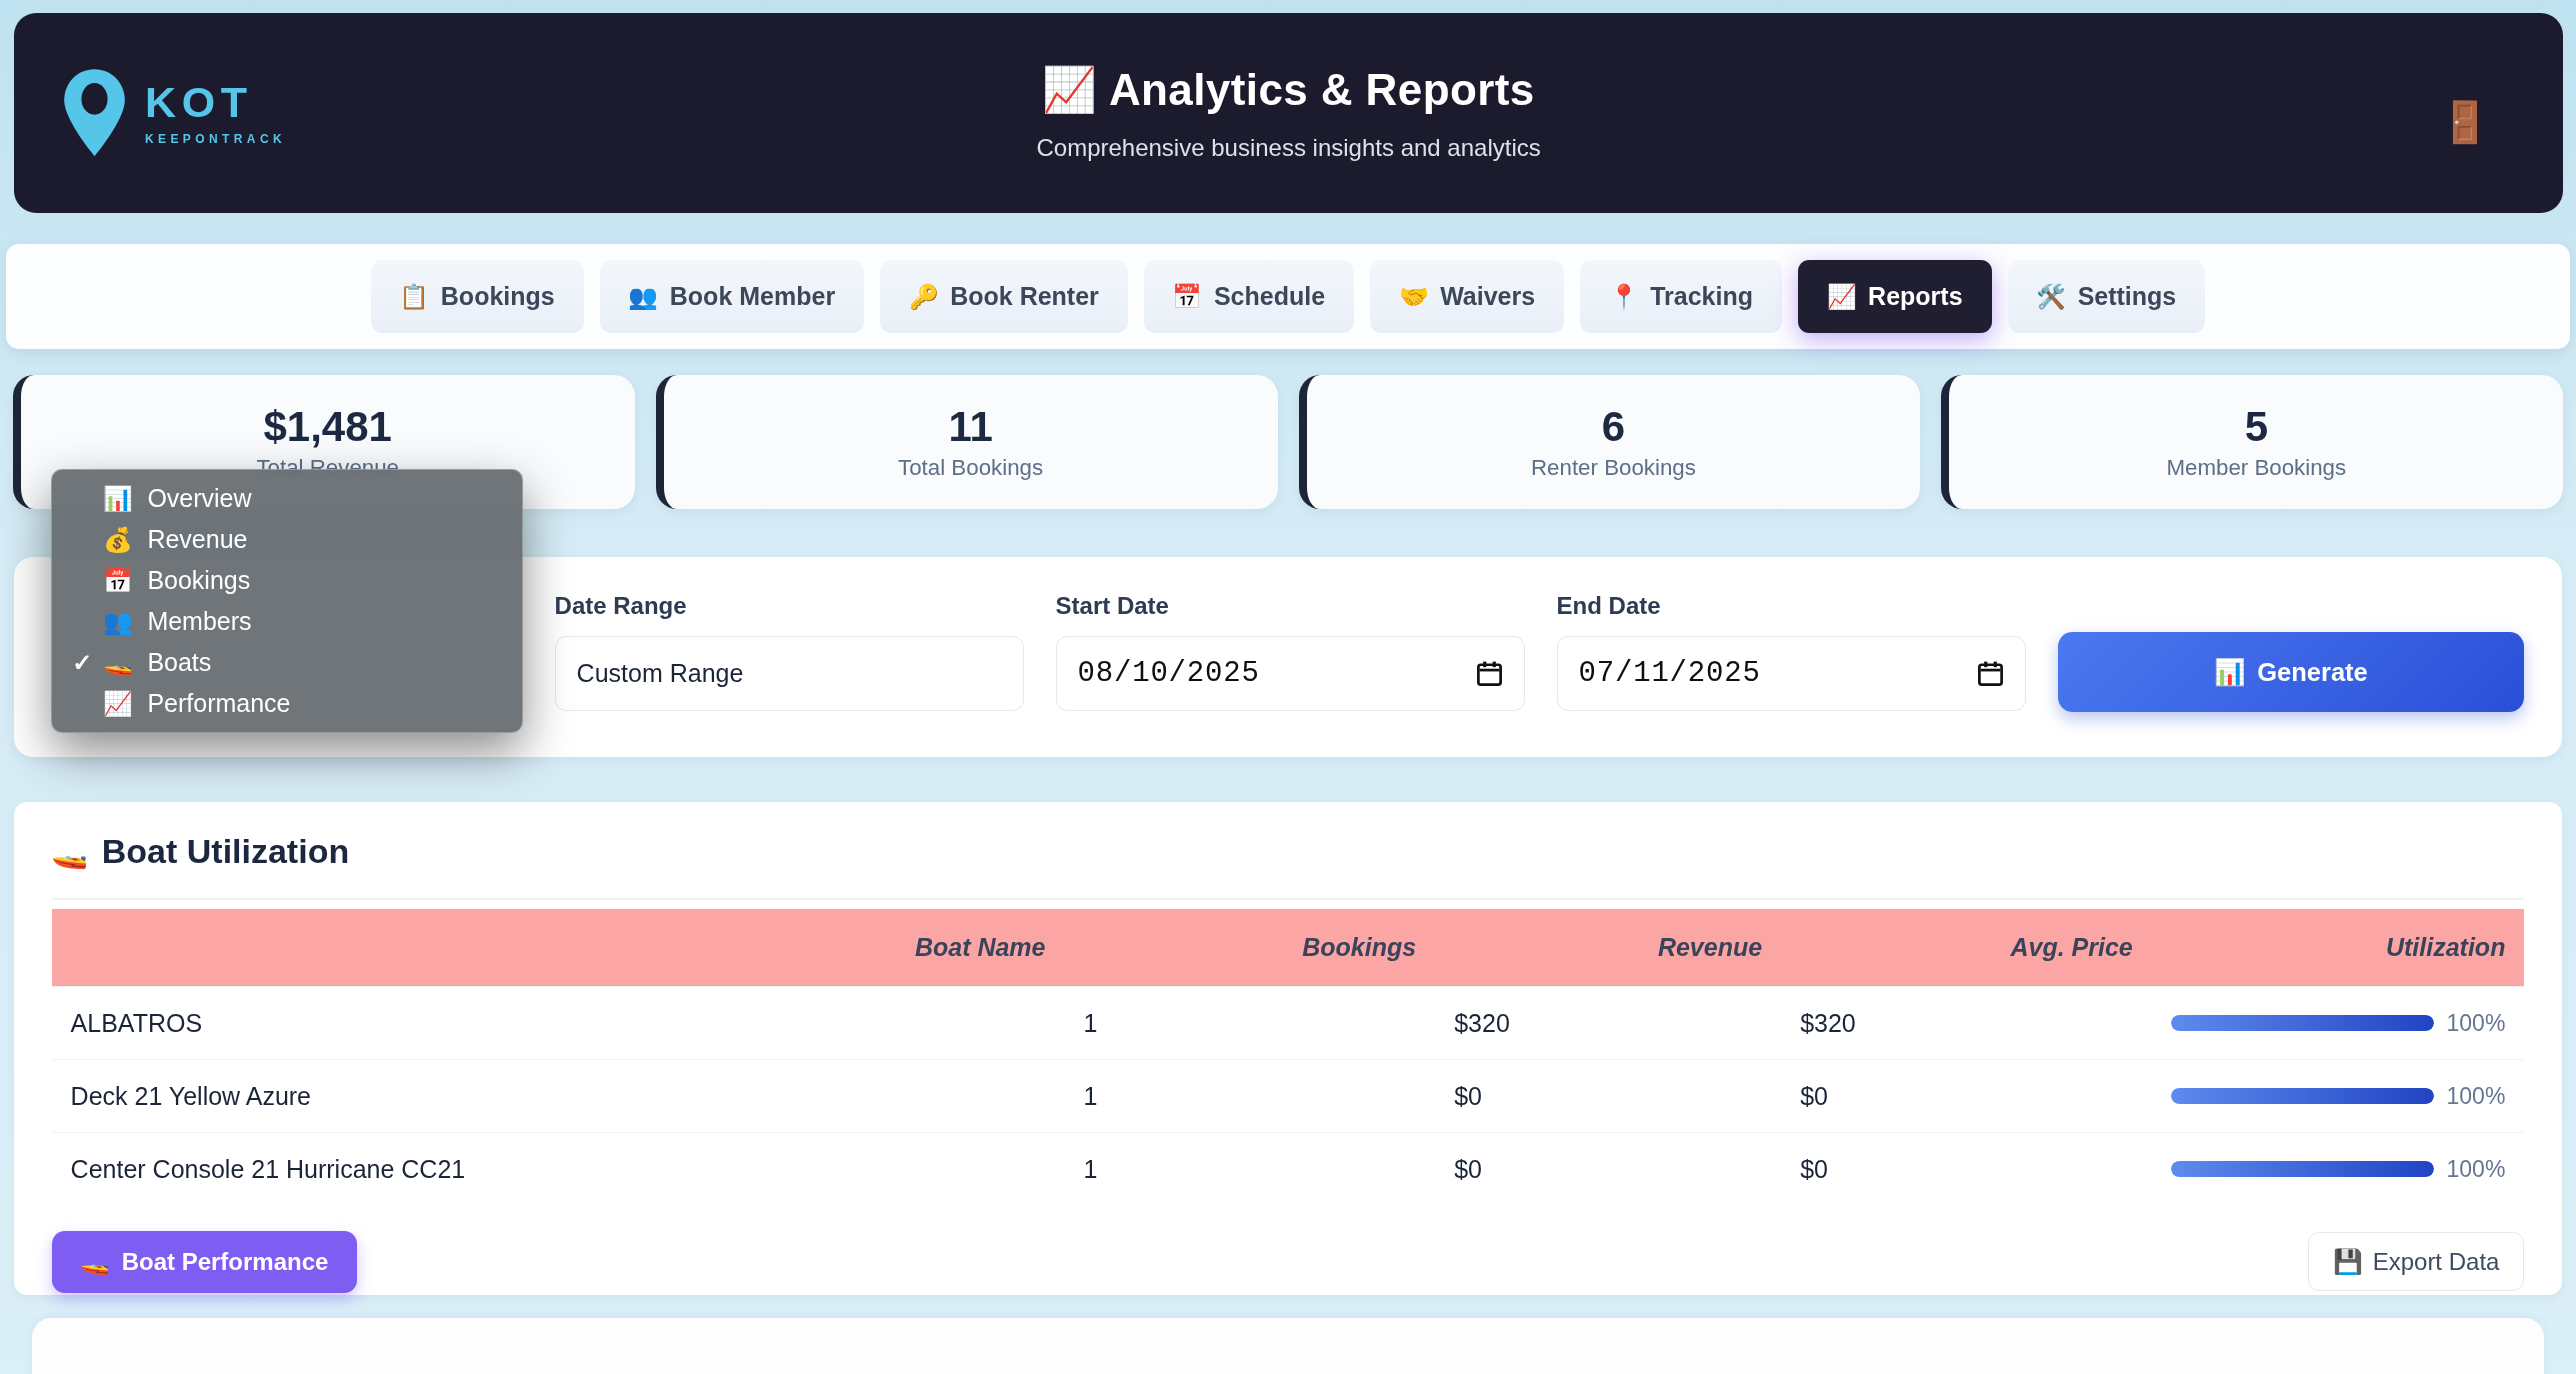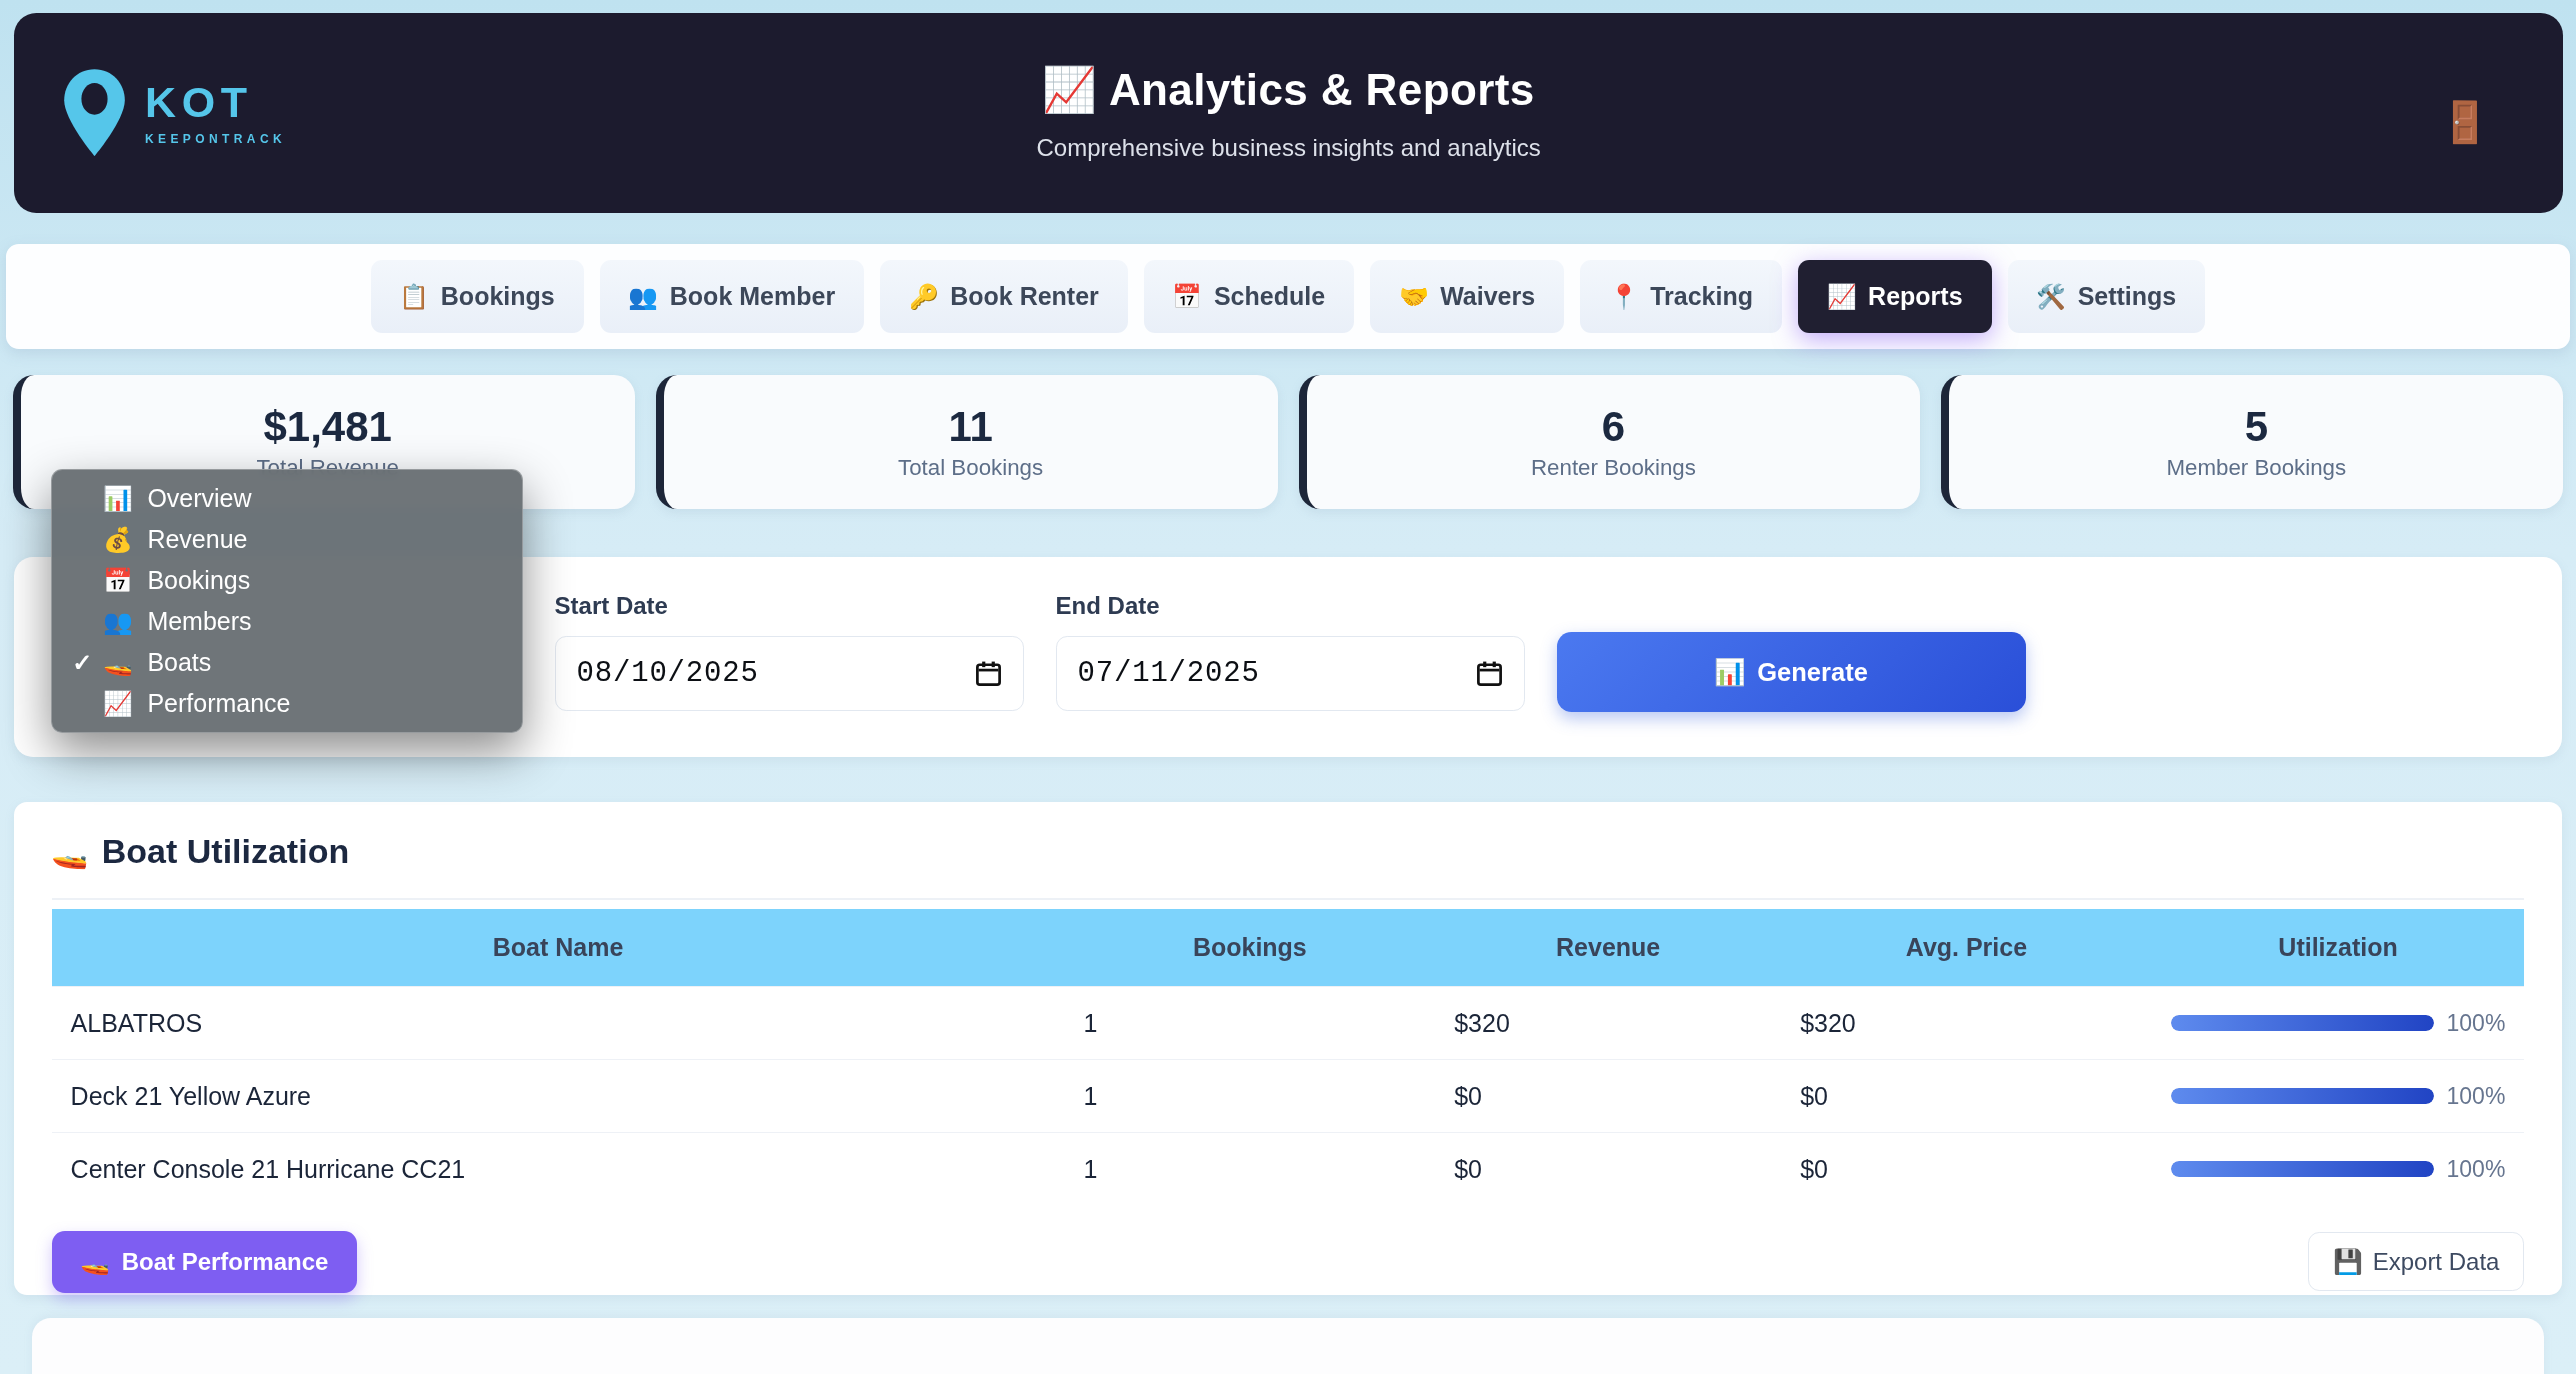--- a/index.html
+++ b/index.html
@@ -83,22 +83,22 @@
   .menu-check { width:35px; text-align:center; font-size:24px; font-weight:700; flex:none; }
   .menu-icon { width:38px; text-align:center; font-size:24px; flex:none; margin-right:9.6px; }
   
   .table-card { position:absolute; left:13.6px; right:13.6px; top:802px; height:493px;
     background:#ffffff; border-radius:13px; box-shadow:0 3.2px 9.6px rgba(140,165,190,.15);
     padding:30px 38px 0 38px; }
   .section-title { font-size:34px; font-weight:800; color:#1c2840; }
   .section-title .icon { margin-right:12.8px; font-size:30px; }
   .divider { height:1.6px; background:#edf1f6; margin-top:27px; }
   table.boat-table { width:100%; border-collapse:collapse; margin-top:9.6px; }
-  .boat-table th { background:#7dd3fc; text-align:center; font-size:25px; font-weight:700;
-    color:#39445a; padding:24px 19px; }
+  .boat-table th { background:#fca5a5; text-align:right; font-size:25px; font-weight:700;
+    color:#39445a; padding:24px 19px;font-style:italic; }
   .boat-table td { font-size:25px; color:#1b2538; padding:21.5px 19px; border-top:1.6px solid #eef1f6; }
   .col-name{width:41%}.col-book{width:15%}.col-rev{width:14%}.col-avg{width:15%}.col-util{width:15%}
   .util-wrap { display:flex; align-items:center; gap:12.8px; }
   .util-track { width:263px; height:16px; border-radius:8px; background:#e6ebf4; overflow:hidden; flex:none; }
   .util-fill { height:100%; border-radius:8px; background:linear-gradient(90deg,#5e8bee,#2144c4); }
   .util-label { font-size:23px; color:#66758f; }
   .table-actions { display:flex; justify-content:space-between; align-items:center; margin-top:25.5px; }
   .perf-btn { height:62px; padding:0 29px; border:none; border-radius:12.8px; background:#7e5ef2;
     color:#fff; font-family:inherit; font-size:24px; font-weight:700;
     display:flex; align-items:center; gap:11.2px; cursor:pointer;
@@ -180,20 +180,26 @@
     <div class="stat-label">Renter Bookings</div>
   </div>
   <div class="stat-card">
     <div class="stat-value">5</div>
     <div class="stat-label">Member Bookings</div>
   </div>
 </section>
 
 <section class="filter-card">
   <div class="filter-spacer"></div>
+  <div class="field-group">
+    <label class="field-label">Date Range</label>
+    <div class="field-box select-box">
+        <span>Custom Range</span>
+      </div>
+  </div>
   <div class="field-group">
     <label class="field-label">Start Date</label>
     <div class="field-box date-box">
       <span class="date-text">08/10/2025</span>
       <svg class="cal-icon" viewBox="0 0 34 34">
           <rect x="3" y="6" width="28" height="25" rx="3" fill="none" stroke="#111" stroke-width="3.4"></rect>
           <rect x="9" y="2" width="4" height="7" fill="#111"></rect>
           <rect x="21" y="2" width="4" height="7" fill="#111"></rect>
           <rect x="4.5" y="11" width="25" height="3.4" fill="#111"></rect>
         </svg>

